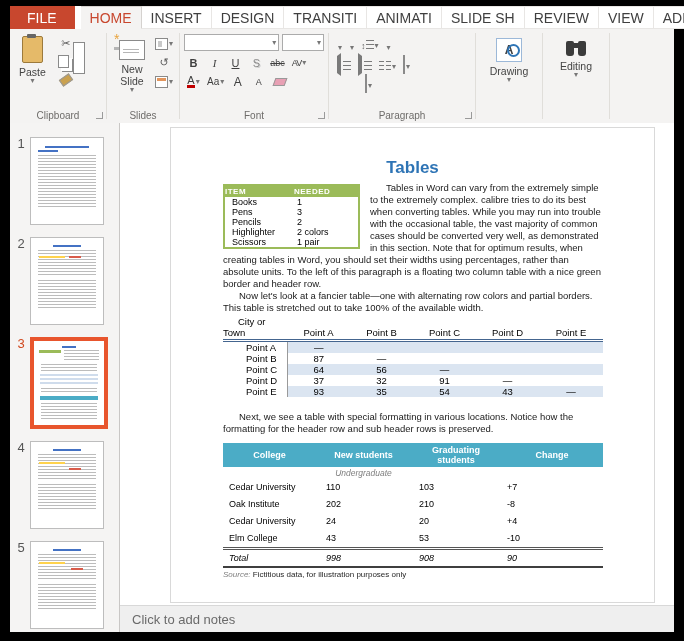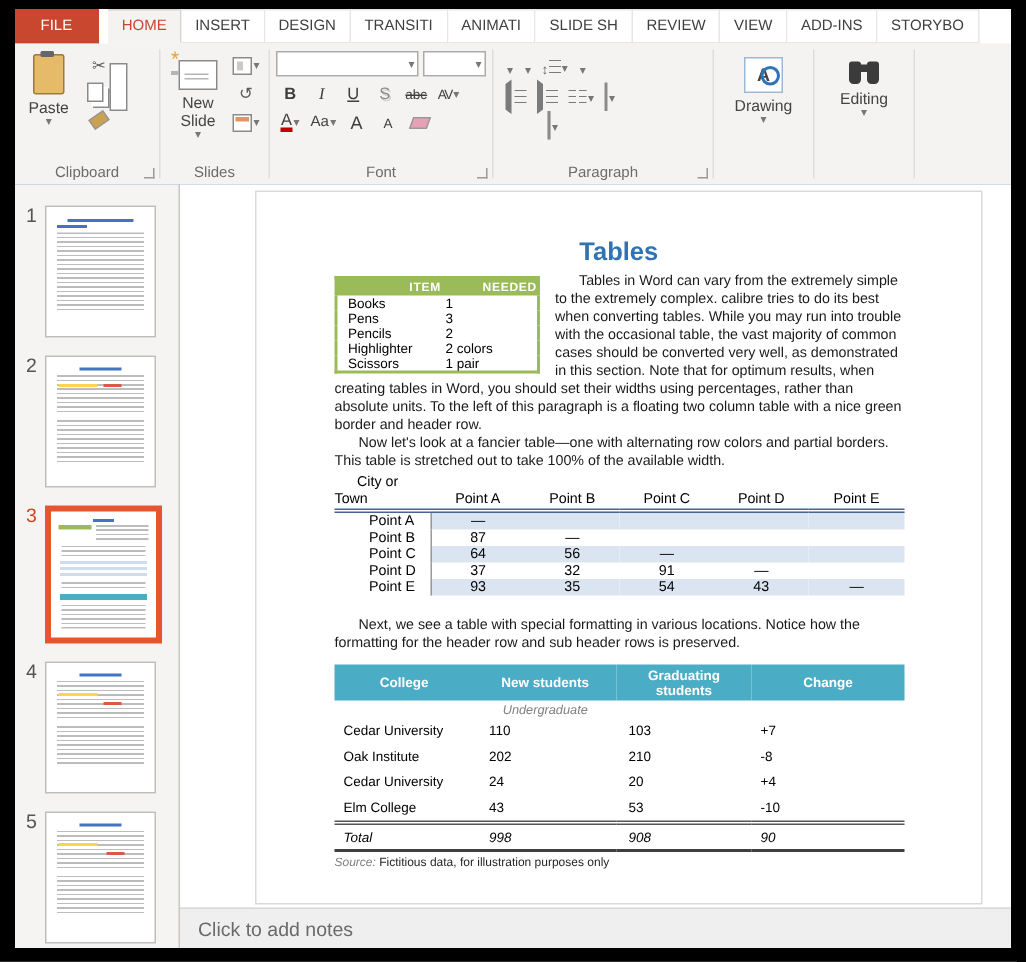--- a/index.html
+++ b/index.html
@@ -2,21 +2,21 @@
 <html><head>
 <meta charset="utf-8">
 <style>
   html,body{margin:0;padding:0;background:#000;}
   .screen{position:relative;width:684px;height:641px;background:#000;overflow:hidden;
           font-family:"Liberation Sans",sans-serif;-webkit-font-smoothing:antialiased;}
   #window{position:absolute;left:10px;top:6px;width:664px;height:626px;background:#fff;}
 
   
   .tabbar{position:absolute;left:0;top:0;width:664px;height:23px;background:#fff;display:flex;align-items:stretch;}
-  .tab{display:flex;align-items:center;padding:0 9px;font-size:10px;color:#3f3f3f;
+  .tab{display:flex;align-items:center;padding:0 9px;font-size:14px;color:#3f3f3f;
        border:1px solid #e8e6e4;border-left:none;background:#fff;cursor:default;white-space:nowrap;}
   .tab.file{background:#c8472e;color:#fff;border-color:#c8472e;padding:0 17px;margin-right:6px;}
   .tab.active{background:#f4f3f2;color:#c8472e;border-color:#d5d2cf;border-bottom-color:#f4f3f2;}
 
   
   .ribbon{position:absolute;left:0;top:23px;width:664px;height:94px;background:#f4f3f2;
           border-bottom:1px solid #4e7dbd;display:flex;}
   .rgroup{position:relative;height:100%;box-sizing:border-box;padding:5px 4px 16px 4px;}
   .rsep{width:1px;background:#e0deda;margin:4px 0;}
   .glabel{position:absolute;left:0;right:0;bottom:2px;text-align:center;font-size:10px;color:#6e6c6a;}
@@ -82,21 +82,21 @@
 
   .mainarea{position:absolute;left:110px;top:117px;width:554px;height:482px;background:#fff;}
   .page{position:absolute;left:50px;top:4px;width:485px;height:476px;background:#fff;border:1px solid #d9d9d9;box-sizing:border-box;padding-top:30px;}
   .slidetitle{text-align:center;font-size:17px;font-weight:bold;color:#2e74b5;margin:0 0 4px 0;width:100%;margin-left:0;}
   .page .inner{margin-left:52px;width:380px;}
 
   p.body{margin:0;text-indent:16px;font-size:9.5px;line-height:12px;color:#1a1a1a;}
 
   
   table.green{float:left;width:137px;border-collapse:collapse;margin:2px 10px 4px 0;border:2px solid #9bbb59;font-size:9px;}
-  table.green th{background:#9bbb59;color:#fff;font-size:8px;font-weight:bold;text-align:right;padding:1px 0;letter-spacing:.5px;}
+  table.green th{background:#9bbb59;color:#fff;font-size:8px;font-weight:bold;text-align:left;padding:1px 0;letter-spacing:.5px;}
   table.green td{padding:0 0 0 7px;line-height:10px;}
   table.green td:nth-child(2){padding-left:3px;}
   table.green col.c1{width:70px;}
 
   
   table.dist{width:380px;border-collapse:collapse;margin-top:2px;font-size:9.5px;table-layout:fixed;}
   table.dist th{font-weight:normal;text-align:center;padding:0;line-height:11px;border-bottom:3px double #44658f;vertical-align:bottom;padding-bottom:1px;}
   table.dist th:first-child{text-align:left;text-indent:15px;}
   table.dist td{text-align:center;line-height:11px;padding:0;}
   table.dist td:first-child{text-align:left;padding-left:23px;}

